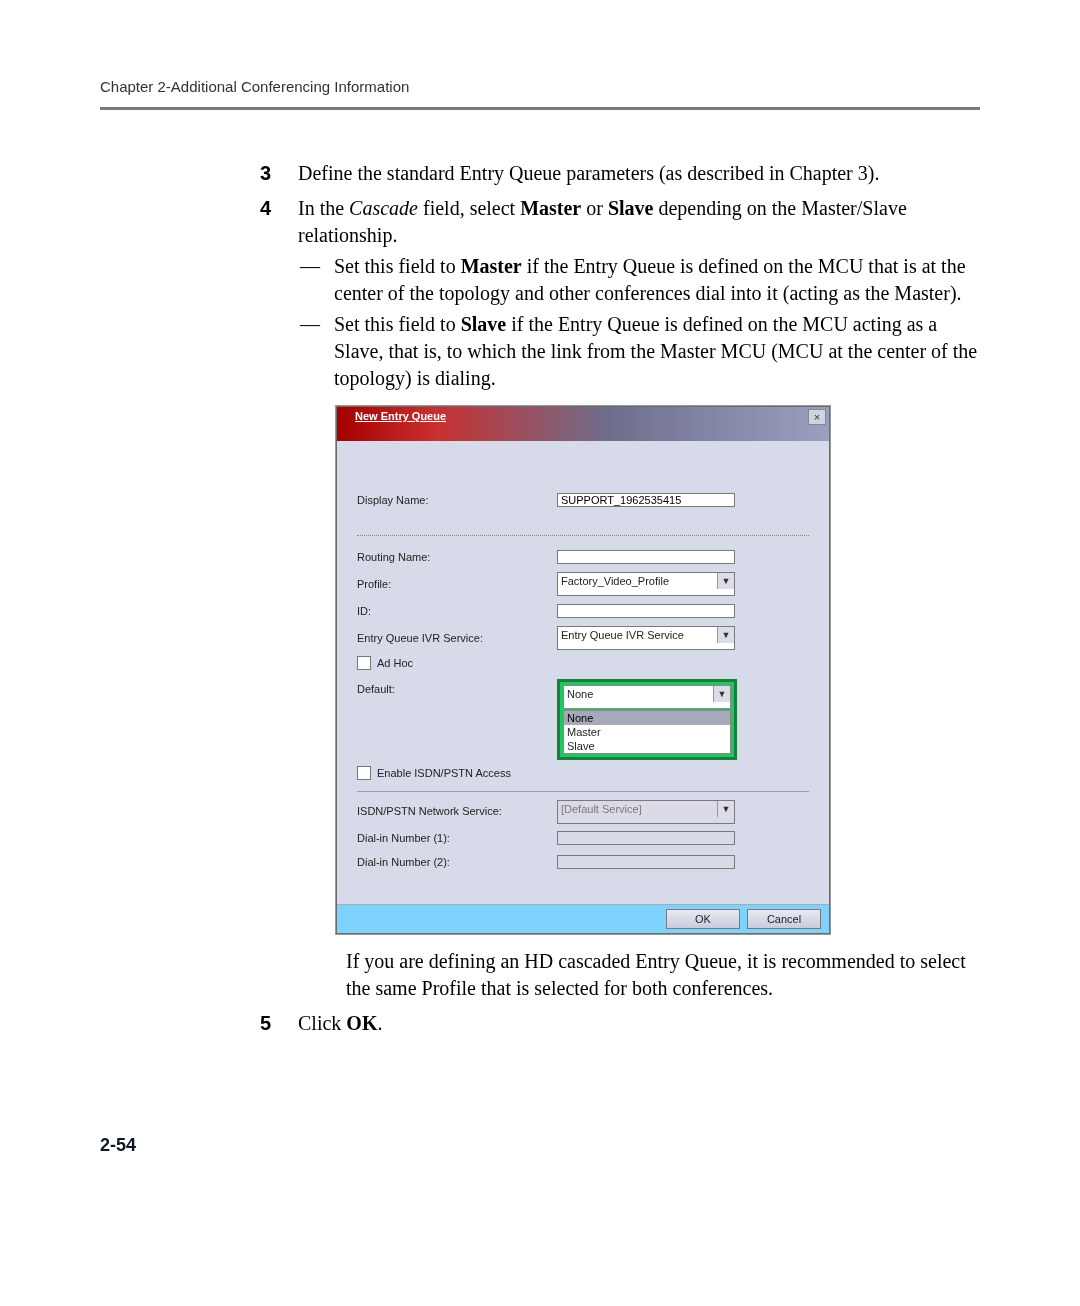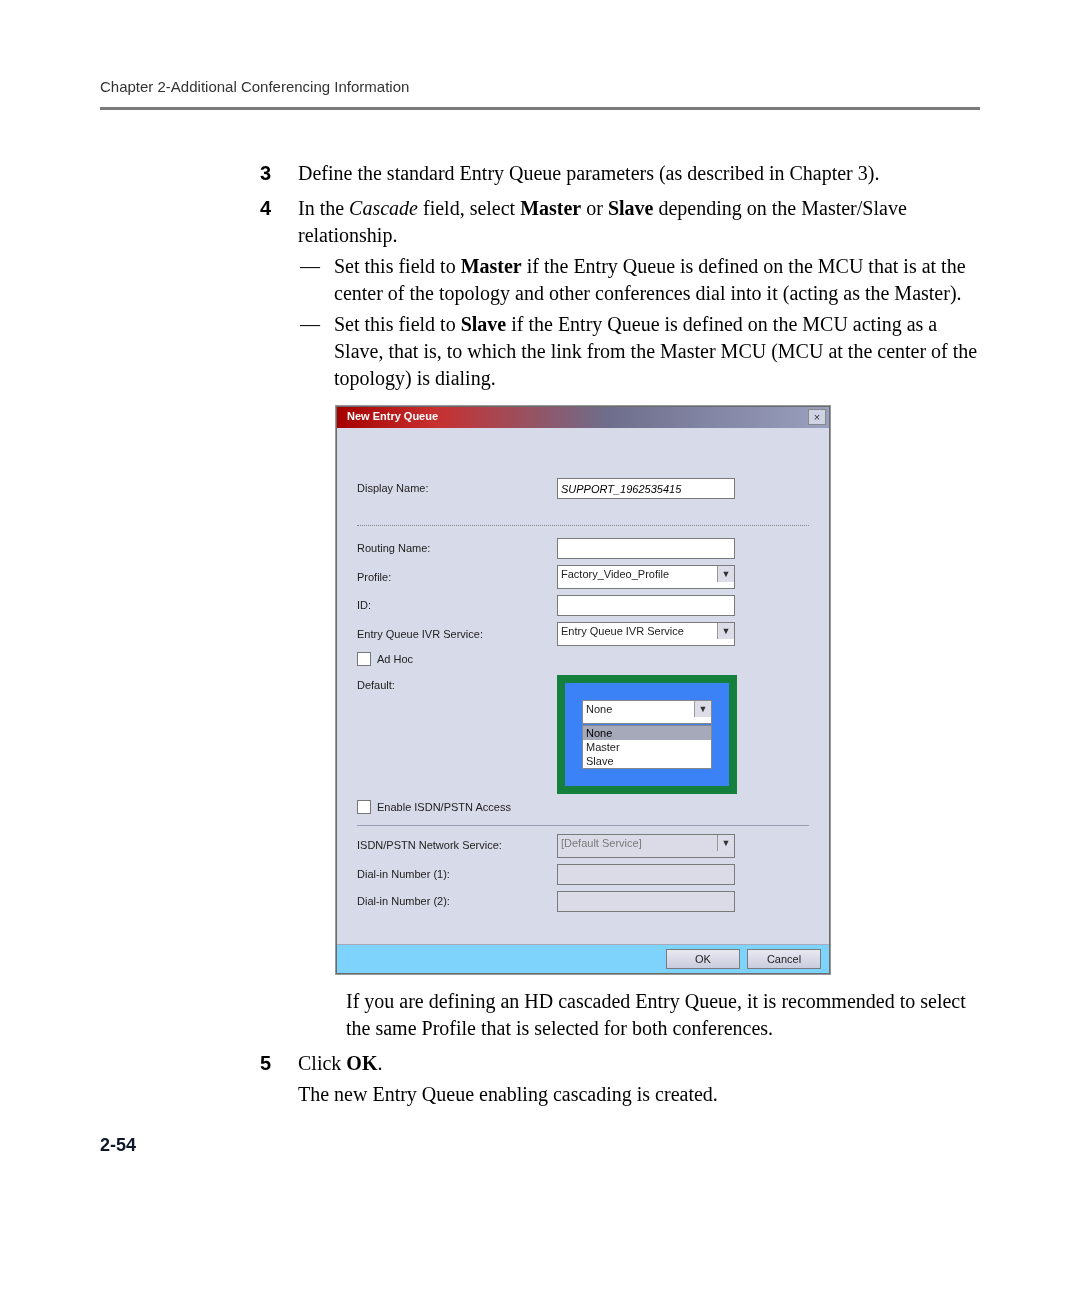--- a/index.html
+++ b/index.html
@@ -65,27 +65,28 @@
     margin: 14px 0 14px 38px;
     border: 1px solid #6b6b6b;
     background: #d7dae8;
     font-family: Tahoma, Arial, sans-serif;
     font-size: 11px;
     color: #222;
     box-shadow: 0 0 0 1px #999;
   }
   .titlebar {
     position: relative;
-    height: 21px;
+    height: 34px;
     background: linear-gradient(90deg, #a50000 0%, #c83030 20%, #6e6e8c 55%, #9aa0bf 100%);
     color: #fff;
     font-weight: bold;
     font-size: 11px;
     line-height: 18px;
-    padding-left: 10px;
+    padding-left: 18px;
+    text-decoration: underline;
   }
   .titlebar .close {
     position: absolute;
     right: 3px; top: 2px;
     width: 16px; height: 14px;
     background: #cfd3e4;
     color: #333;
     font-size: 11px;
     text-align: center;
     line-height: 14px;
@@ -104,26 +105,25 @@
   .row .lbl {
     width: 200px;
     flex: 0 0 200px;
     font-size: 11px;
     color: #222;
   }
   .row .ctrl { flex: 0 0 178px; }
   .txt {
     width: 100%;
     box-sizing: border-box;
-    height: 21px;
+    height: 14px;
     border: 1px solid #7a7a7a;
     background: #fff;
     font-size: 11px;
     padding: 0 3px;
-    font-style: italic;
   }
   .txt.dis {
     background: #dadbe6;
     color: #7a7a7a;
   }
   .combo {
     position: relative;
     width: 100%;
     height: 24px;
     border: 1px solid #7a7a7a;
@@ -178,23 +178,23 @@
   .cascade-block .lbl {
     width: 200px;
     flex: 0 0 200px;
     font-size: 11px;
     padding-top: 3px;
   }
   .cascade-ctrl {
     flex: 0 0 180px;
   }
   .cascade-hl {
-    border: 8px solid #15803d;
-    padding: 17px;
-    background: #3b82f6;
+    border: 3px solid #15803d;
+    padding: 3px;
+    background: #22c55e;
   }
   .listbox {
     border: 1px solid #888;
     background: #fff;
     font-size: 11px;
     margin-top: 1px;
   }
   .listbox div {
     padding: 0 3px;
     line-height: 14px;
@@ -377,20 +377,19 @@
         <p style="margin-top:10px;margin-left:48px;">If you are defining an HD cascaded Entry Queue, it is recommended to select the same Profile that is selected for both conferences.</p>
       </div>
     </div>
 
     <div class="step">
       <div class="step-num">5</div>
       <div class="step-body">
         <p>
           <span>Click </span><span class="bold">OK</span><span>.</span>
         </p>
-        <p>The new Entry Queue enabling cascading is created.</p>
       </div>
     </div>
 
   </div>
 
   <div class="page-num">2-54</div>
 </div>
 
 </body></html>

